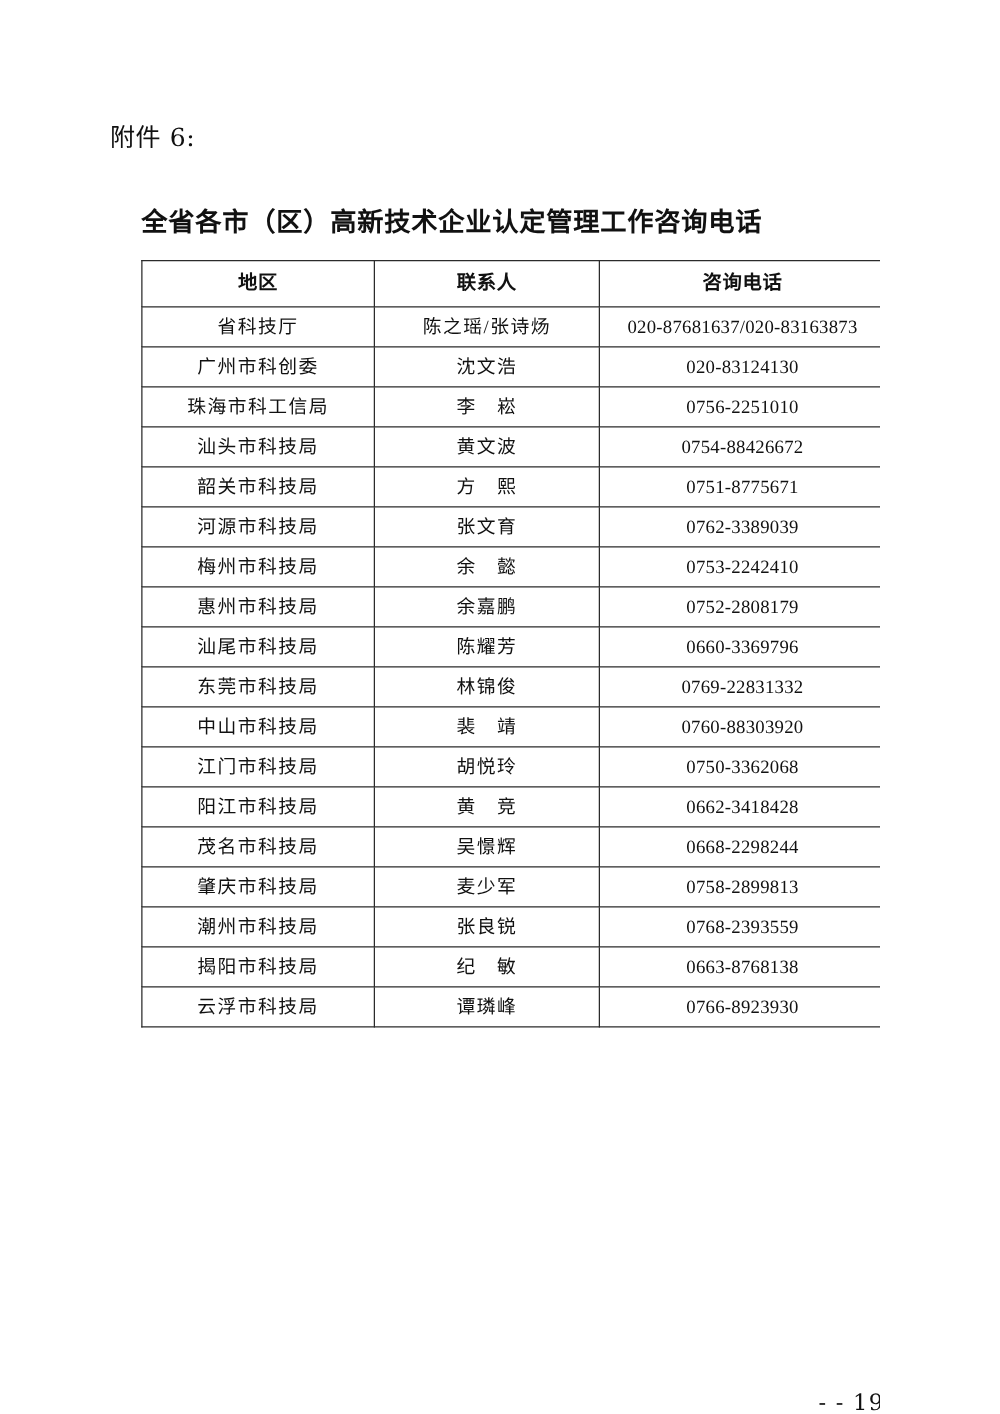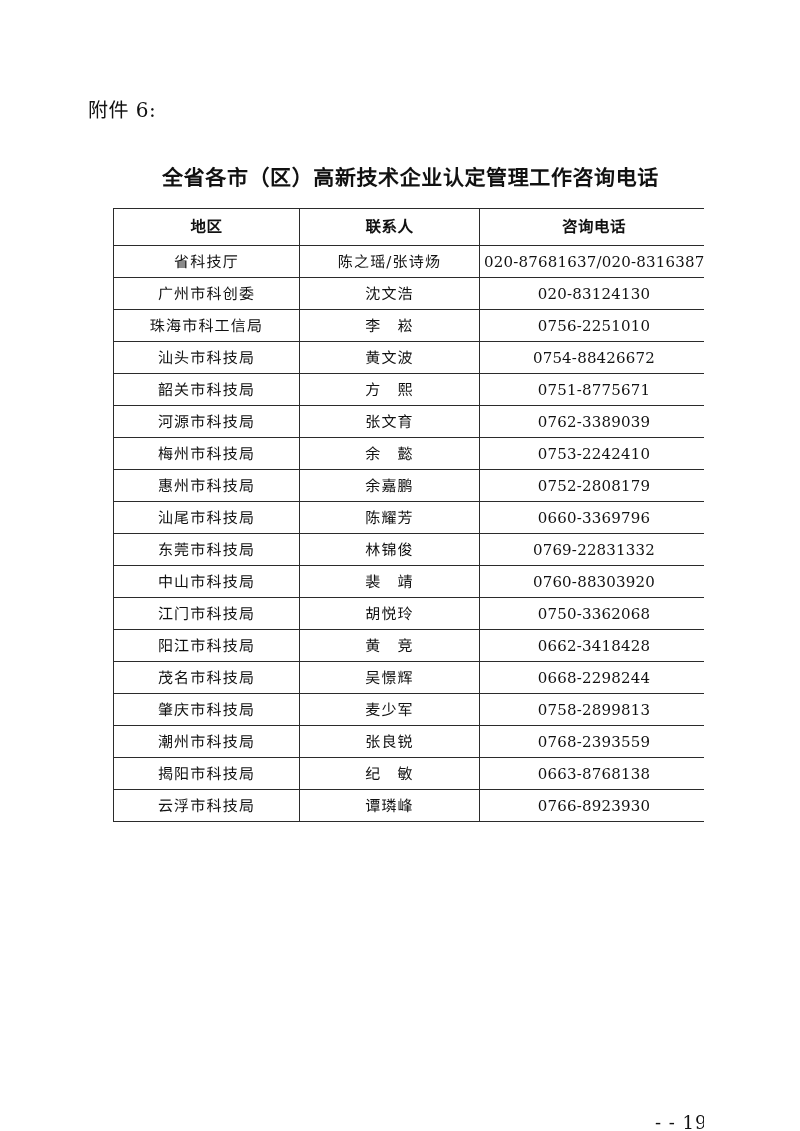--- a/index.html
+++ b/index.html
@@ -34,40 +34,41 @@
     letter-spacing: 0.5px;
     white-space: pre;
   }
 
   
   .doc-title {
     position: absolute;
     left: 113px;
     top: 163px;
     width: 595px;
-    text-align: center;
+    text-align: left;
     font-size: 21px;
     font-weight: bold;
     line-height: 30px;
     letter-spacing: 0.6px;
     white-space: nowrap;
   }
 
   
   .table-wrap {
     position: absolute;
     left: 113px;
     top: 208px;
     width: 595px;
   }
   table.contact-table {
     border-collapse: collapse;
     width: 595px;
     table-layout: fixed;
     background: #ffffff;
+    font-family: Liberation Serif, serif;
   }
   table.contact-table col.col-region   { width: 186px; }
   table.contact-table col.col-contact  { width: 180px; }
   table.contact-table col.col-phone    { width: 229px; }
 
   table.contact-table th,
   table.contact-table td {
     border: 1px solid #2b2b2b;
     height: 31px;
     padding: 0 4px;

